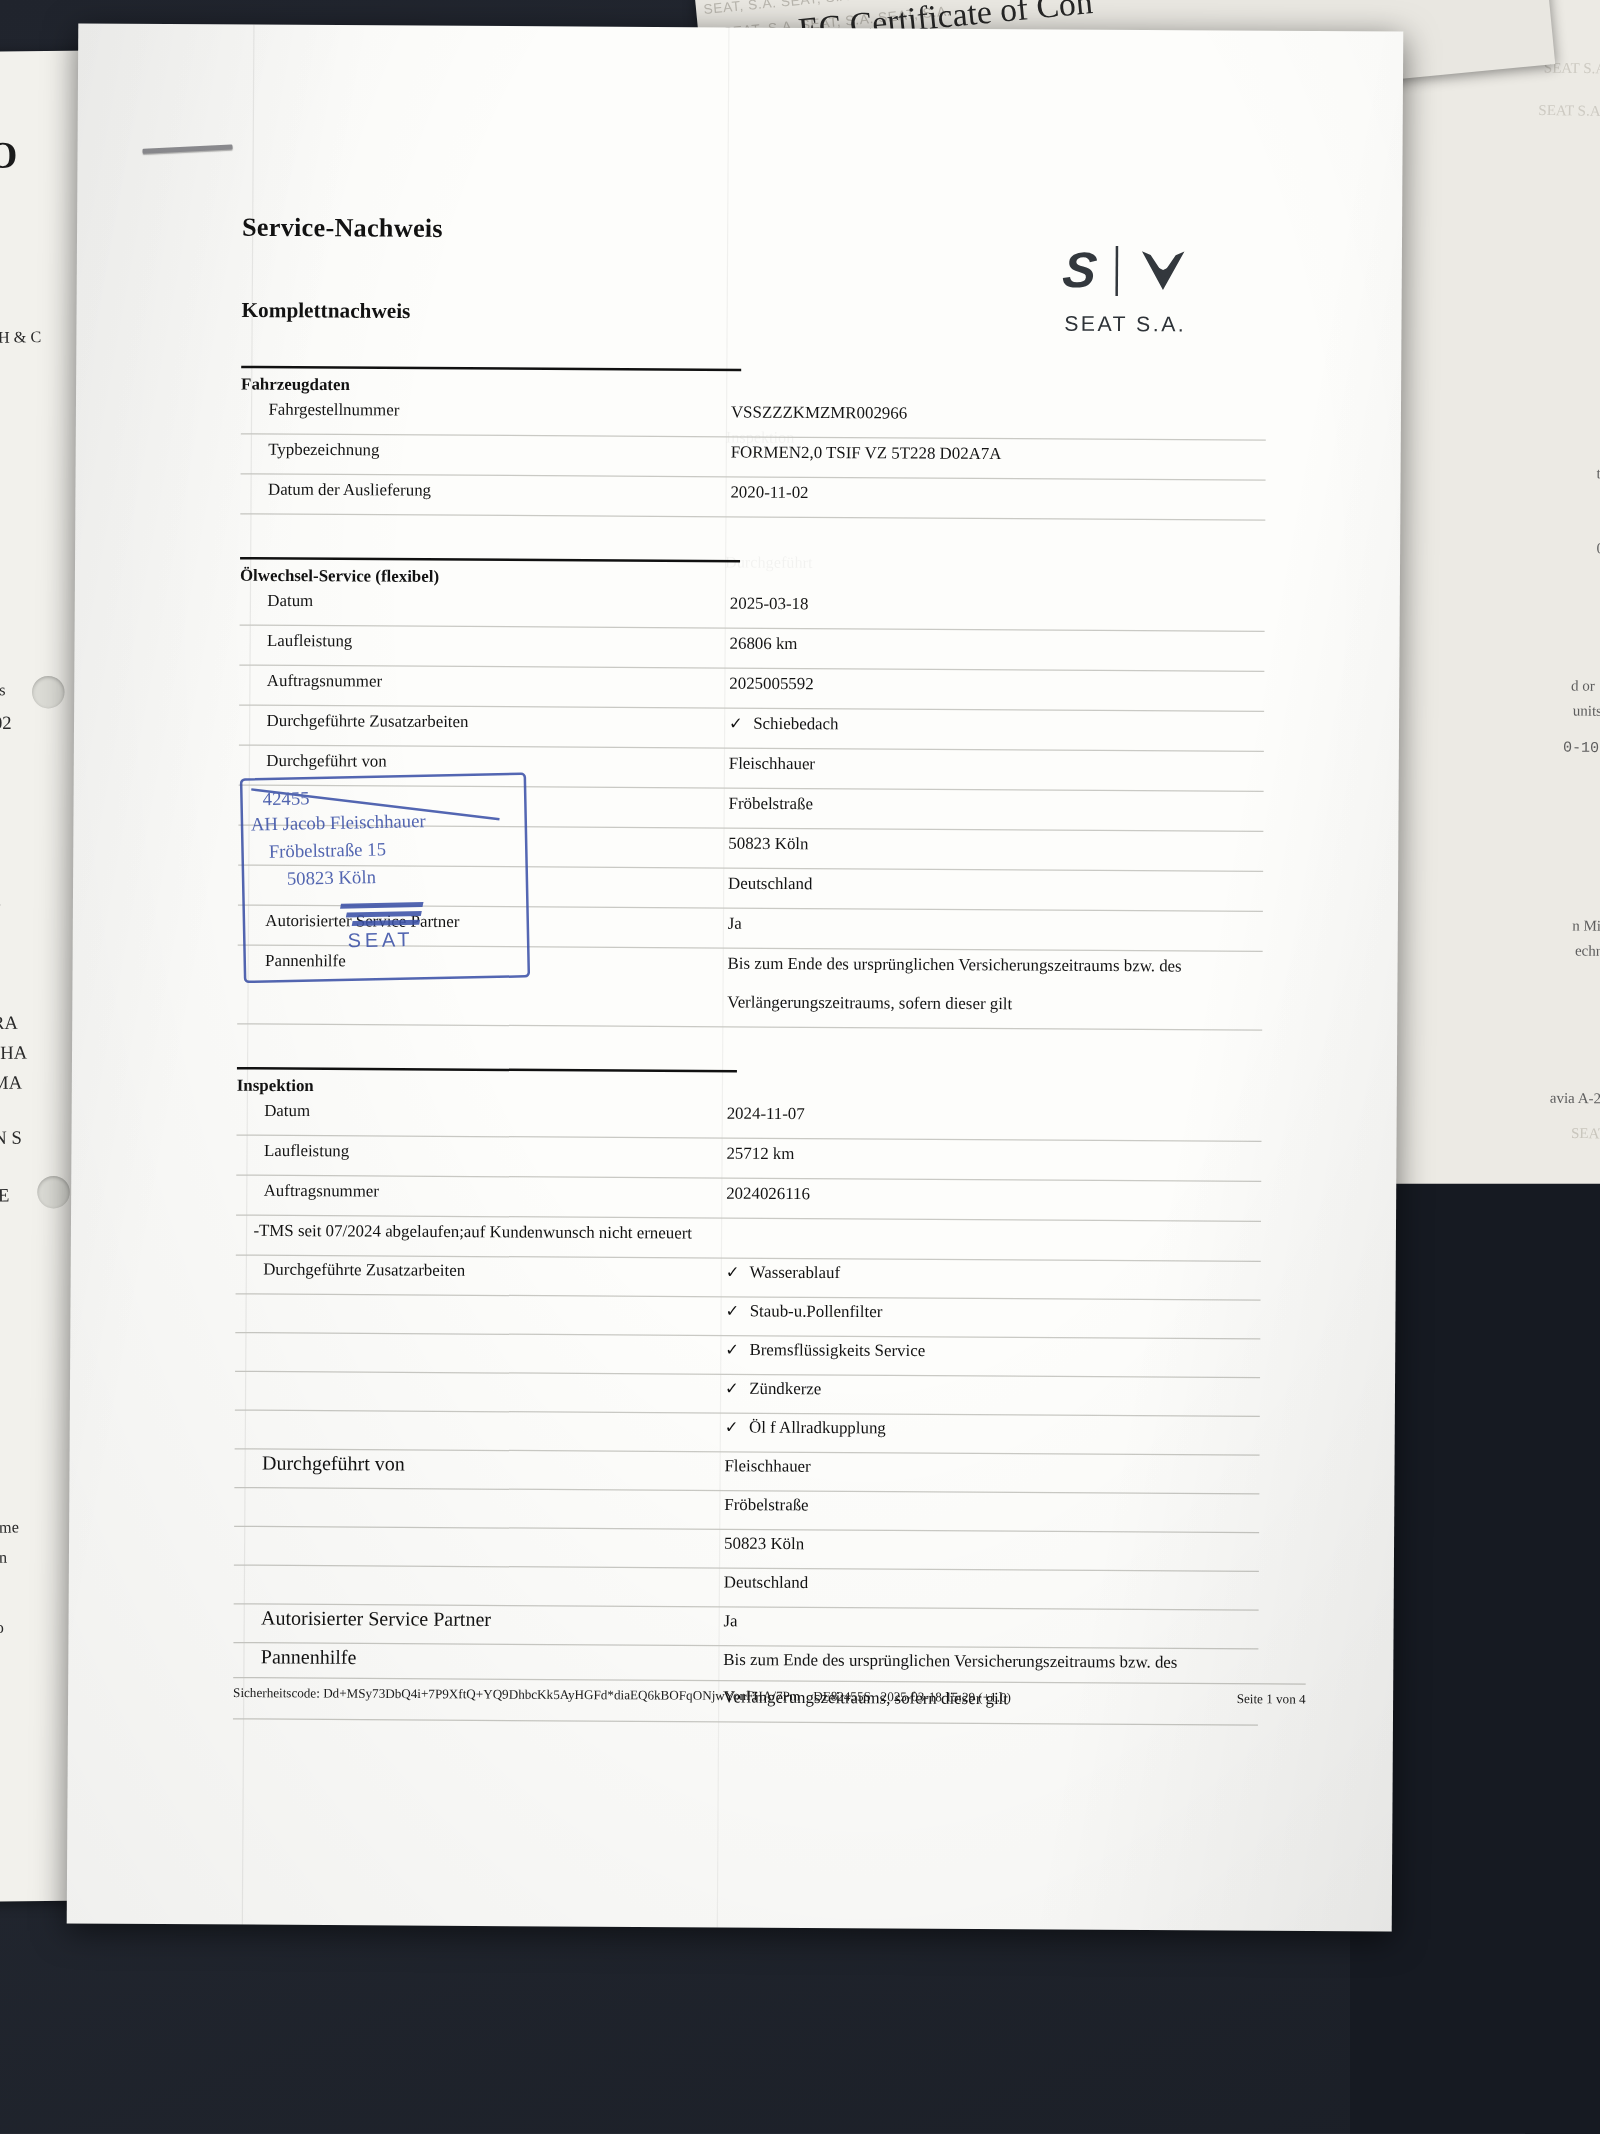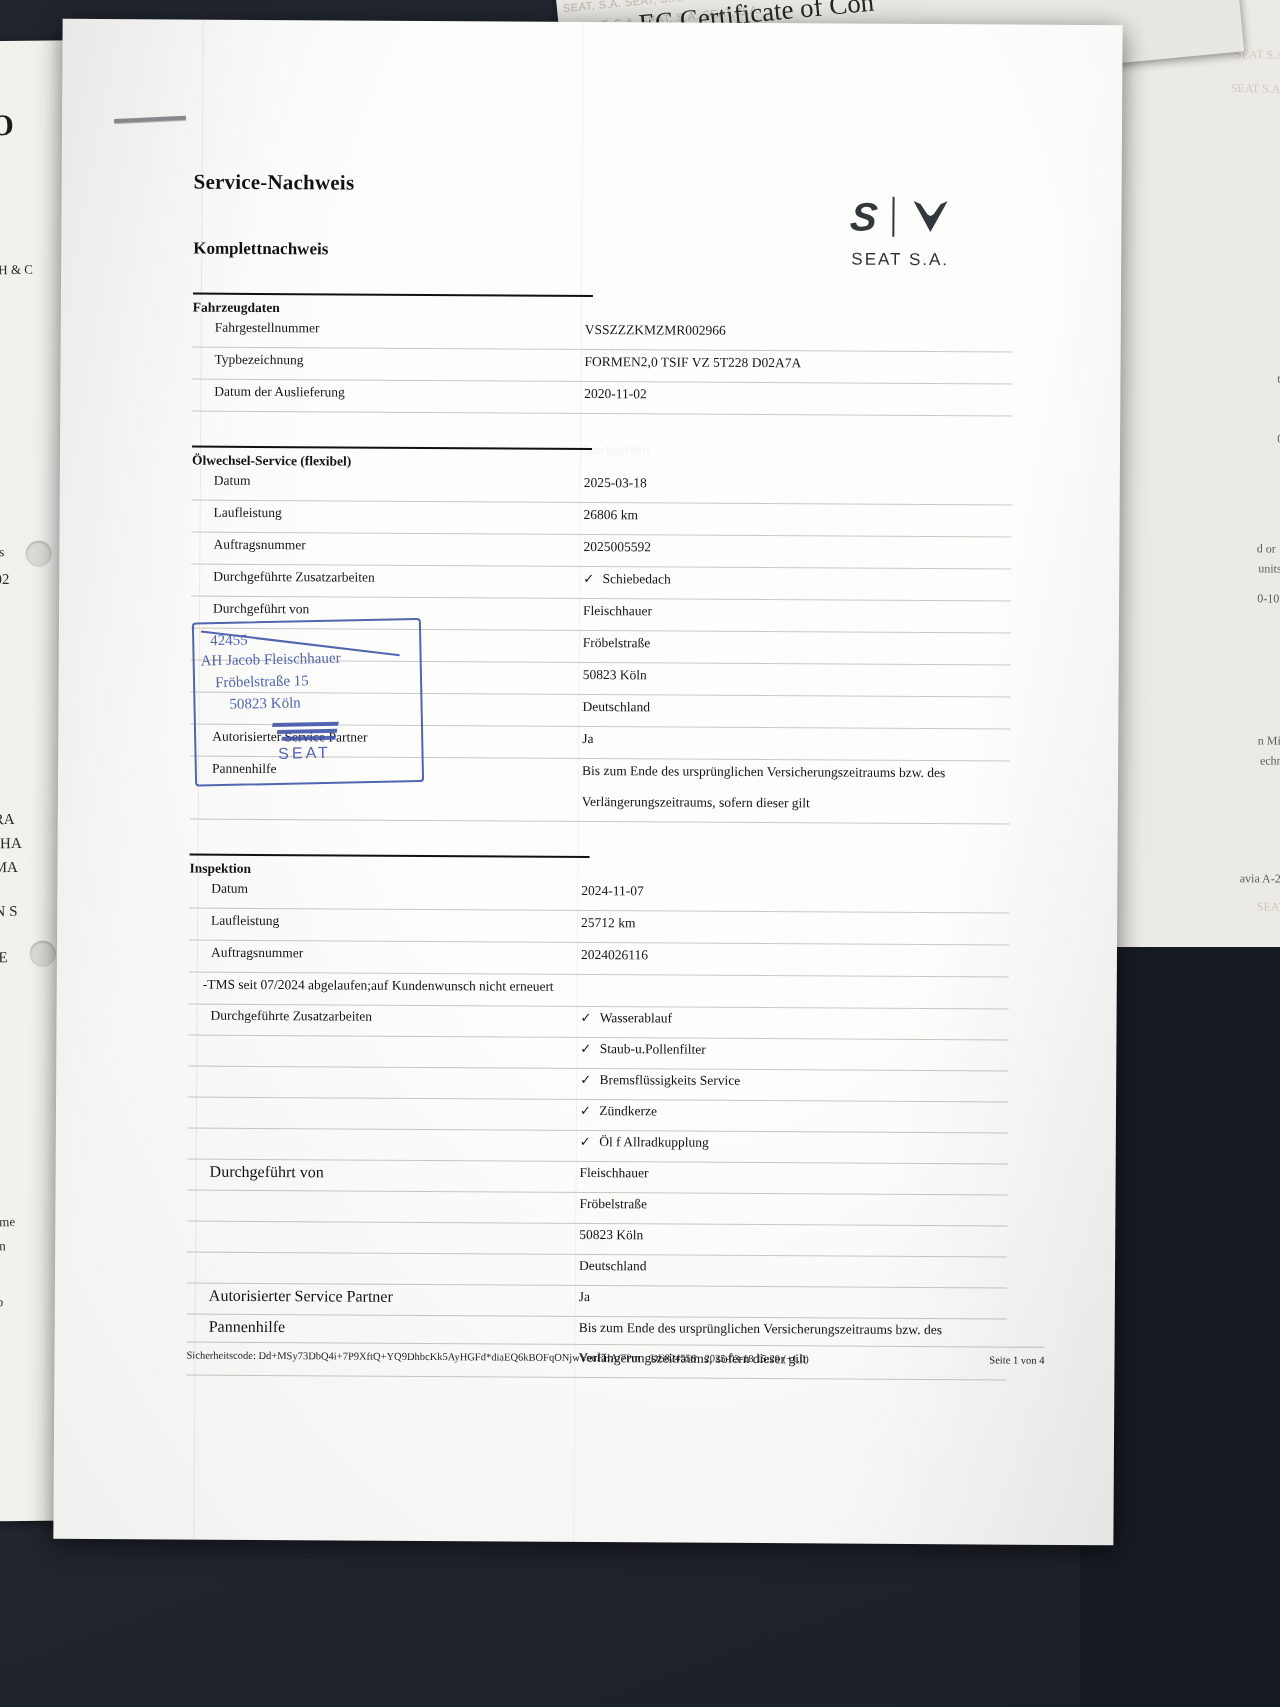--- a/index.html
+++ b/index.html
@@ -357,21 +357,21 @@
 <body>
 
 <div id="scene">
   <div class="desk"></div>
 
   <div class="bg-paper bg-right">
     <div class="rtxt" style="right:24px; top:380px;">tm</div>
     <div class="rtxt" style="right:18px; top:440px;">029</div>
     <div class="rtxt" style="right:36px; top:550px;">d or</div>
     <div class="rtxt" style="right:30px; top:570px;">units</div>
-    <div class="rtxt" style="right:32px; top:600px;">0-10</div>
+    <div class="rtxt" style="right:32px; top:600px;font-family:Liberation Mono, monospace;">0-10</div>
     <div class="rtxt" style="right:20px; top:742px;">n Mità</div>
     <div class="rtxt" style="right:18px; top:762px;">echnic</div>
     <div class="rtxt" style="right:24px; top:880px;">avia A-2,</div>
     <div class="rtxt" style="right:30px; top:56px; color:#cdcac2;">SEAT S.A.</div>
     <div class="rtxt" style="right:34px; top:90px; color:#cdcac2;">SEAT S.A.</div>
     <div class="rtxt" style="right:22px; top:908px; color:#c9c6bd;">SEAT</div>
   </div>
 
   <div class="bg-paper bg-top">
     <div class="coc-watermark" style="left:6px; top:6px;">SEAT, S.A.  SEAT, S.A.  SEAT, S.A.  SEAT, S.A.</div>

